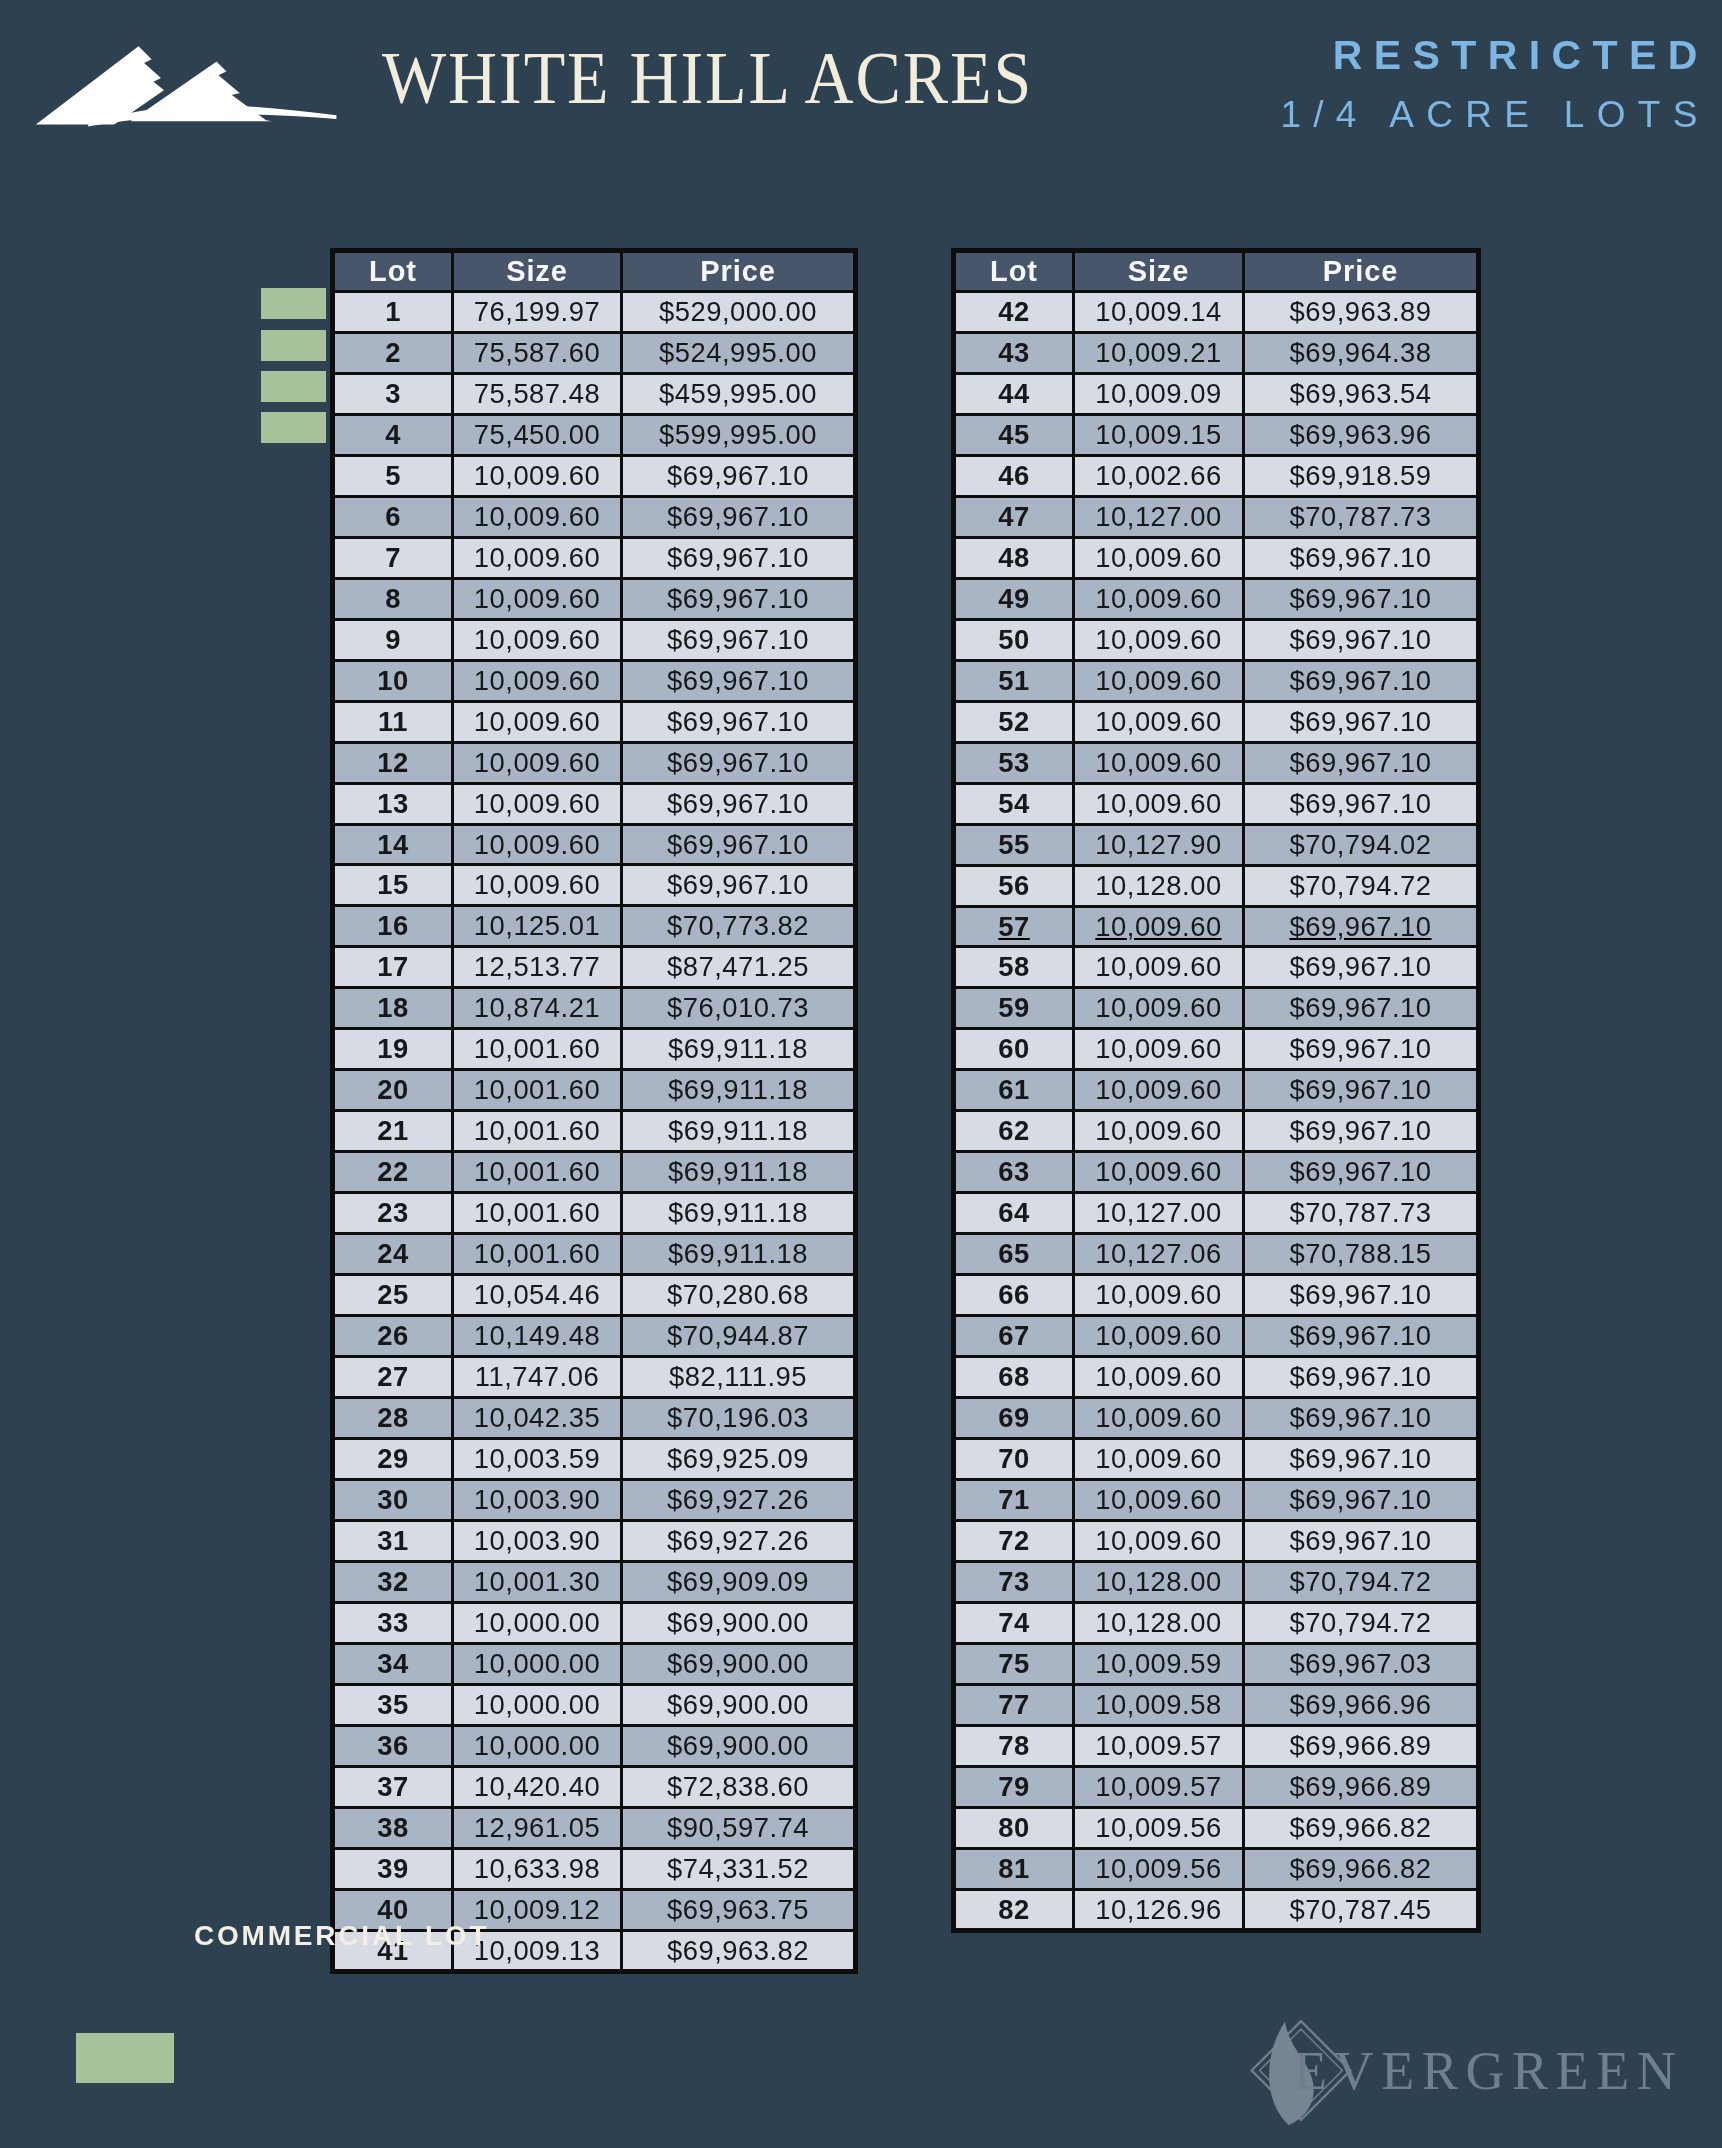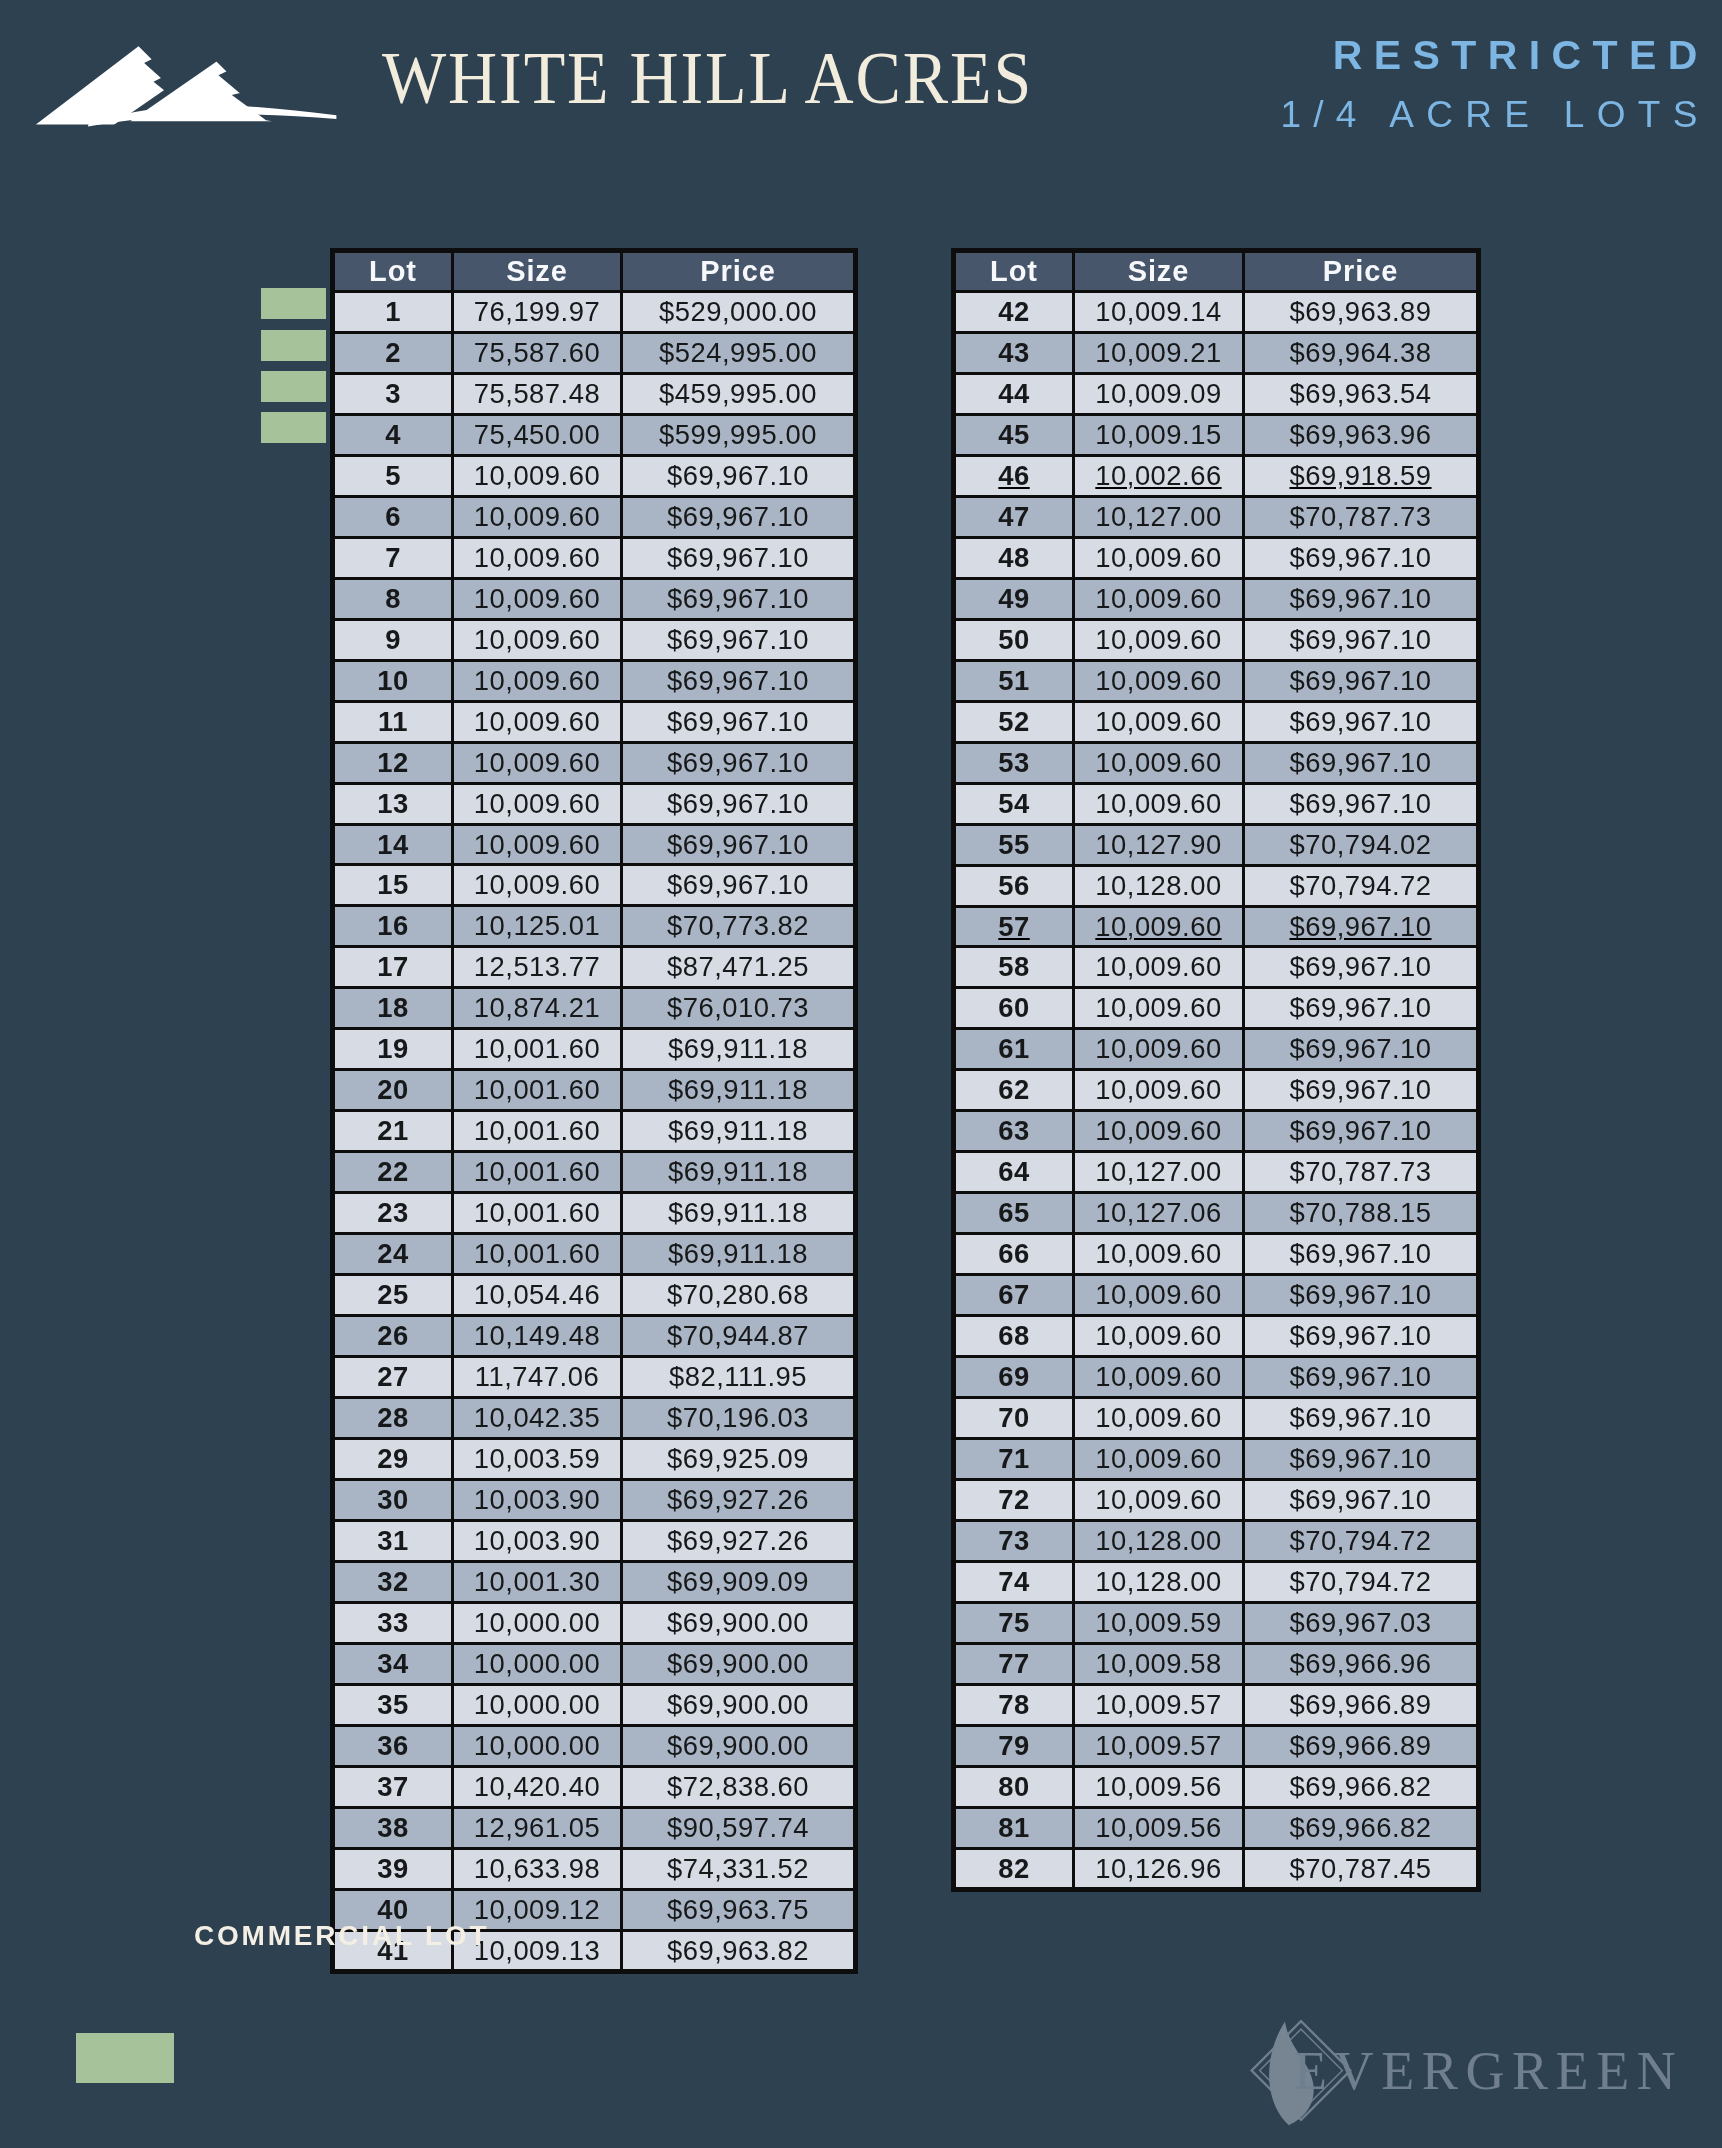--- a/index.html
+++ b/index.html
@@ -334,21 +334,21 @@
           <tr class="row-light" style="height: 41px;">
             <td class="cell-lot">44</td>
             <td class="cell-size">10,009.09</td>
             <td class="cell-price">$69,963.54</td>
           </tr>
           <tr class="row-dark" style="height: 41px;">
             <td class="cell-lot">45</td>
             <td class="cell-size">10,009.15</td>
             <td class="cell-price">$69,963.96</td>
           </tr>
-          <tr class="row-light" style="height: 41px; text-decoration: underline;">
+          <tr class="row-light" style="height: 41px;">
             <td class="cell-lot">46</td>
             <td class="cell-size">10,002.66</td>
             <td class="cell-price">$69,918.59</td>
           </tr>
           <tr class="row-dark" style="height: 41px;">
             <td class="cell-lot">47</td>
             <td class="cell-size">10,127.00</td>
             <td class="cell-price">$70,787.73</td>
           </tr>
           <tr class="row-light" style="height: 41px;">
@@ -396,20 +396,25 @@
             <td class="cell-size">10,128.00</td>
             <td class="cell-price">$70,794.72</td>
           </tr>
           <tr class="row-dark" style="height: 35px; text-decoration: underline;">
             <td class="cell-lot">57</td>
             <td class="cell-size">10,009.60</td>
             <td class="cell-price">$69,967.10</td>
           </tr>
           <tr class="row-light" style="height: 41px;">
             <td class="cell-lot">58</td>
+            <td class="cell-size">10,009.60</td>
+            <td class="cell-price">$69,967.10</td>
+          </tr>
+          <tr class="row-dark" style="height: 41px;">
+            <td class="cell-lot">59</td>
             <td class="cell-size">10,009.60</td>
             <td class="cell-price">$69,967.10</td>
           </tr>
           <tr class="row-light" style="height: 41px;">
             <td class="cell-lot">60</td>
             <td class="cell-size">10,009.60</td>
             <td class="cell-price">$69,967.10</td>
           </tr>
           <tr class="row-dark" style="height: 41px;">
             <td class="cell-lot">61</td>

